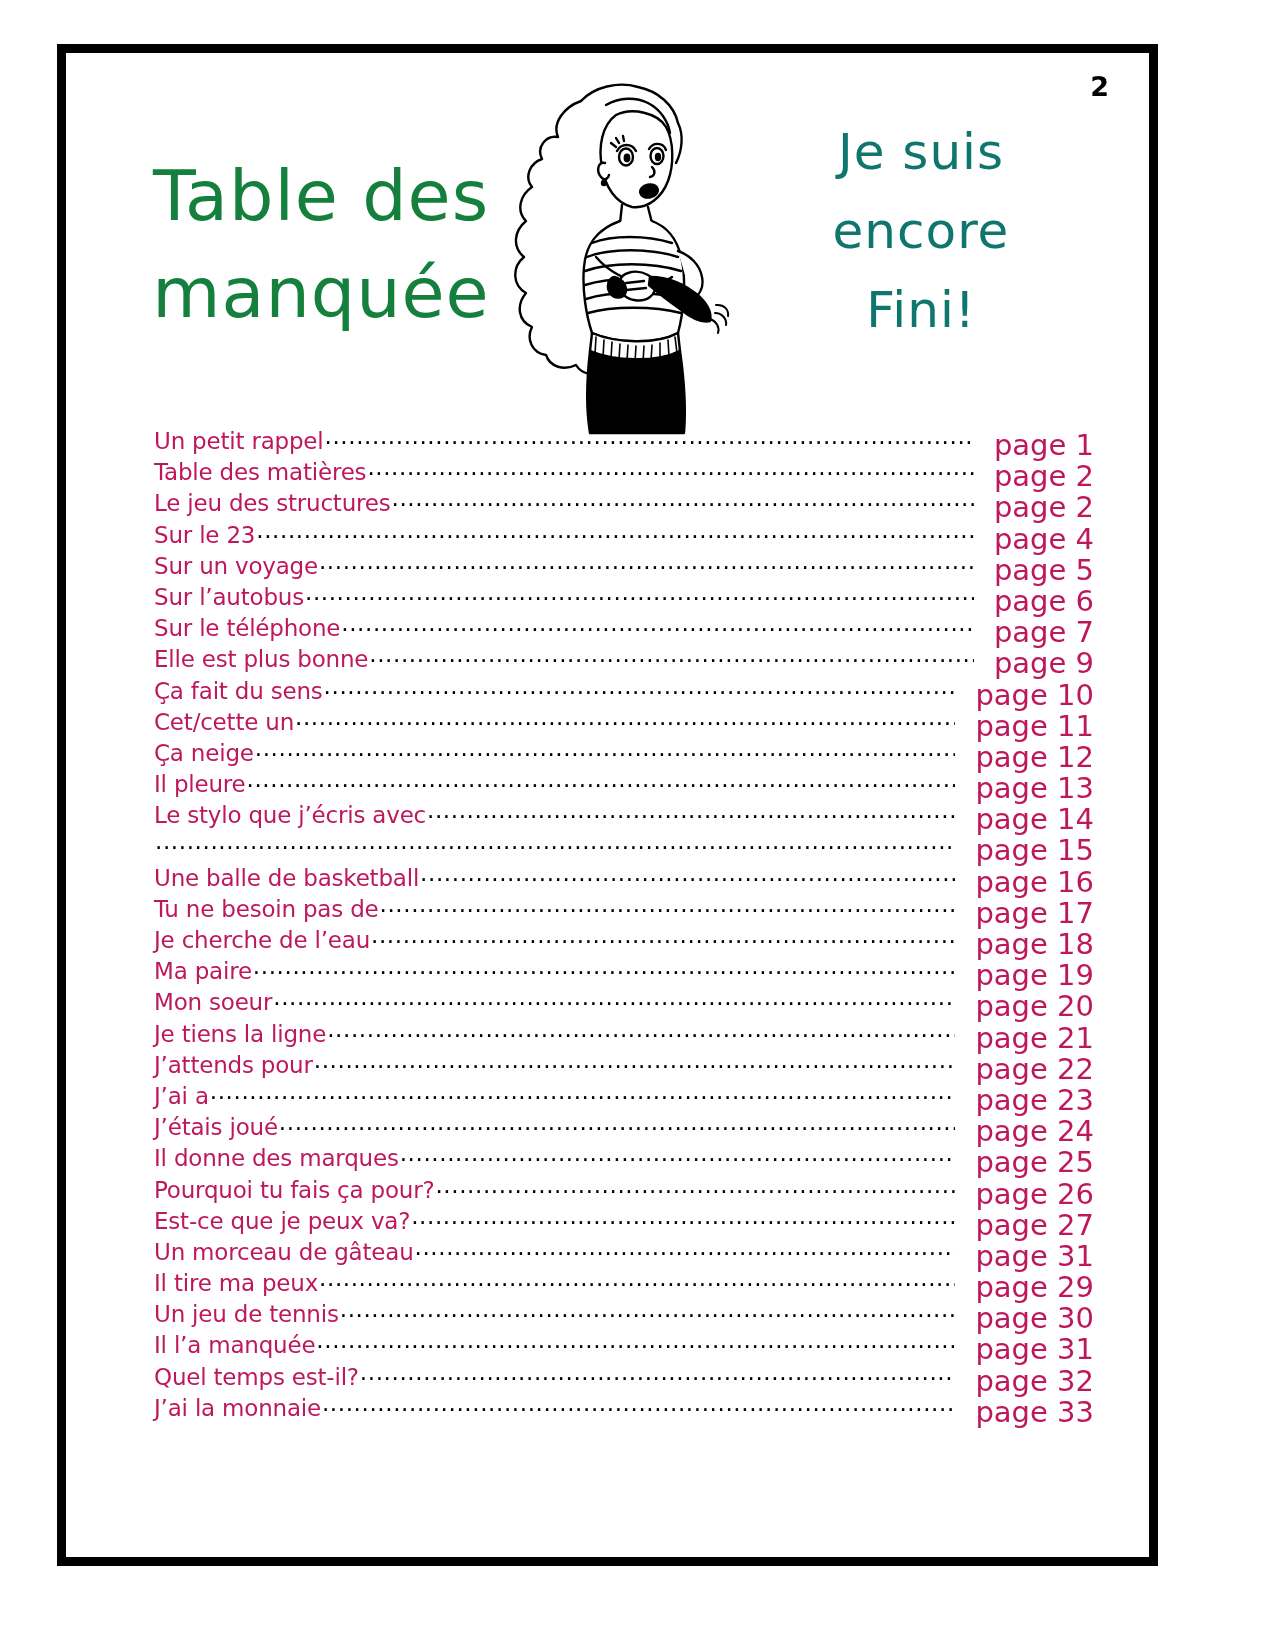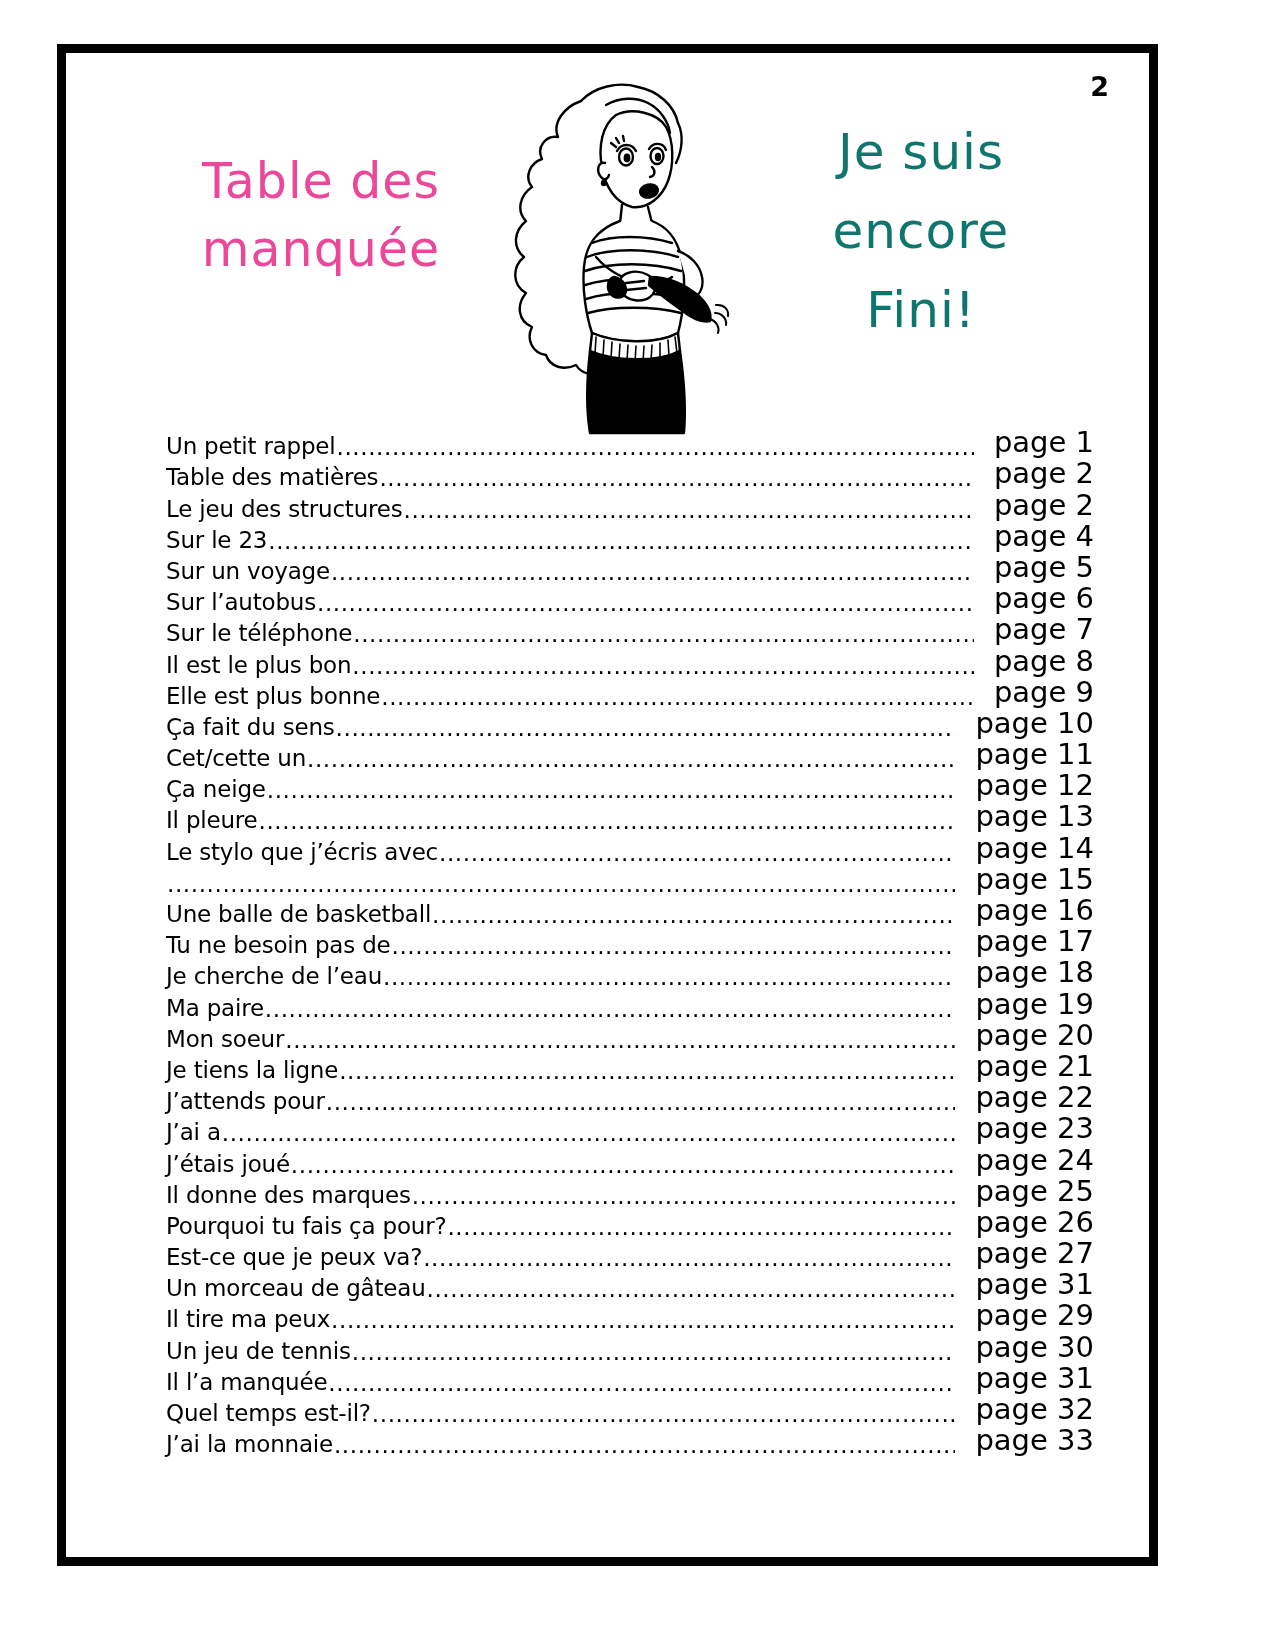--- a/index.html
+++ b/index.html
@@ -40,24 +40,24 @@
     letter-spacing: 0px;
   }
 
   
   .title-left {
     position: absolute;
     left: 75px; top: 95px;
     width: 360px;
     text-align: center;
     font-family: "DejaVu Sans", sans-serif;
-    font-size: 49px;
+    font-size: 70px;
     font-weight: 400;
     line-height: 1.38;
-    color: #ec4899;
+    color: #15803d;
     letter-spacing: 1px;
   }
   .title-right {
     position: absolute;
     left: 690px; top: 60px;
     width: 330px;
     text-align: center;
     font-family: "DejaVu Sans", sans-serif;
     font-size: 50px;
     font-weight: 400;
@@ -75,27 +75,26 @@
   .illustration svg { display: block; width: 100%; height: 100%; }
 
   
   .toc {
     position: absolute;
     left: 88px; top: 375px;
     width: 940px;
   }
   .toc-row {
     display: flex;
-    align-items: flex-end;
+    align-items: flex-start;
     height: 31.2px;
     font-family: "DejaVu Sans Condensed", "DejaVu Sans", sans-serif;
     font-size: 24px;
-    color: #000000;
+    color: #be185d;
     white-space: nowrap;
-    margin-left: 12px;
   }
   .toc-title {
     flex: 0 0 auto;
     font-family: "DejaVu Sans", sans-serif;
     font-size: 23px;
     letter-spacing: -0.2px;
   }
   .toc-leader {
     flex: 1 1 auto;
     overflow: hidden;
@@ -266,25 +265,20 @@
           <span class="toc-title">Sur l’autobus</span>
           <span class="toc-leader"></span>
           <span class="toc-page">page 6</span>
         </div>
         <div class="toc-row">
           <span class="toc-title">Sur le téléphone</span>
           <span class="toc-leader"></span>
           <span class="toc-page">page 7</span>
         </div>
         <div class="toc-row">
-          <span class="toc-title">Il est le plus bon</span>
-          <span class="toc-leader"></span>
-          <span class="toc-page">page 8</span>
-        </div>
-        <div class="toc-row">
           <span class="toc-title">Elle est plus bonne</span>
           <span class="toc-leader"></span>
           <span class="toc-page">page 9</span>
         </div>
         <div class="toc-row">
           <span class="toc-title">Ça fait du sens</span>
           <span class="toc-leader"></span>
           <span class="toc-page">page 10</span>
         </div>
         <div class="toc-row">

